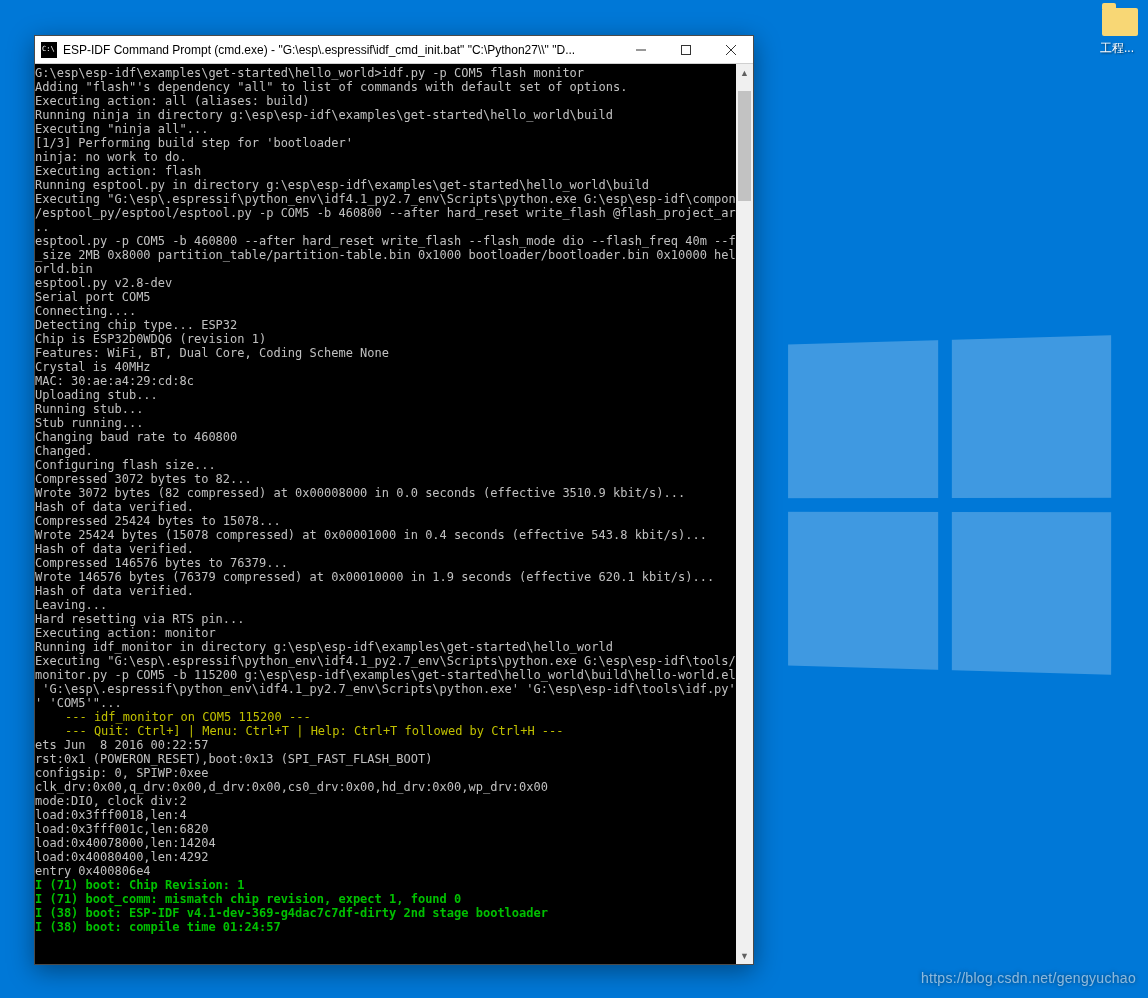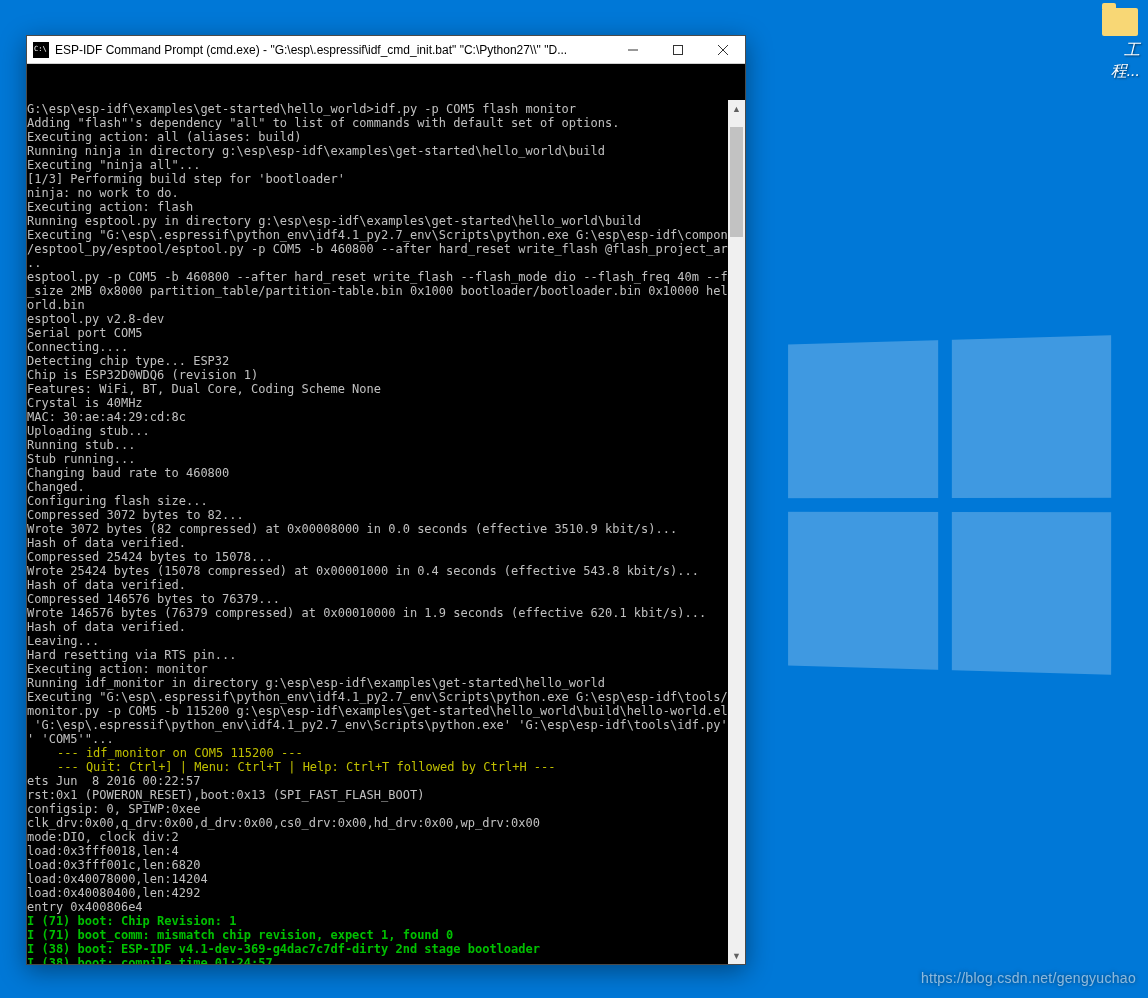--- a/index.html
+++ b/index.html
@@ -26,25 +26,24 @@
     opacity: 0.55;
   }
   .win-logo div {
     background: rgba(255,255,255,0.45);
   }
   .desktop-icon {
     position: absolute;
     right: 8px;
     top: 8px;
     width: 40px;
-    text-align: right;
+    text-align: left;
     color: #fff;
-    font-size: 16px;
+    font-size: 12px;
     text-shadow: 1px 1px 2px rgba(0,0,0,0.6);
-    font-style: italic;
   }
   .desktop-icon .folder {
     width: 36px; height: 28px;
     background: #f8d775;
     border-radius: 2px;
     margin: 0 auto 4px;
     position: relative;
   }
   .desktop-icon .folder::before{
     content:""; position:absolute; top:-5px; left:0;
@@ -56,21 +55,21 @@
     bottom: 12px;
     color: rgba(255,255,255,0.55);
     font-size: 14px;
     letter-spacing: 0.3px;
     text-shadow: 0 0 4px rgba(0,0,0,0.5);
   }
 
   
   .window {
     position: absolute;
-    left: 26px;
+    left: 34px;
     top: 35px;
     width: 720px;
     height: 930px;
     background: #000;
     border: 1px solid #4a4a4a;
     box-shadow: 0 6px 24px rgba(0,0,0,0.4);
     display: flex;
     flex-direction: column;
   }
   .titlebar {
@@ -114,21 +113,20 @@
     font-size: 10px;
     color: #333;
     cursor: pointer;
   }
   .win-btn svg { width:10px; height:10px; }
 
   .terminal-area {
     flex: 1;
     display: flex;
     overflow: hidden;
-    margin-top: 36px;
   }
   .terminal {
     flex: 1;
     padding: 2px 2px 2px 0;
     font-family: "NSimSun","SimSun","Consolas", monospace;
     font-size: 12px;
     line-height: 14px;
     color: #c0c0c0;
     white-space: pre;
     overflow: hidden;

